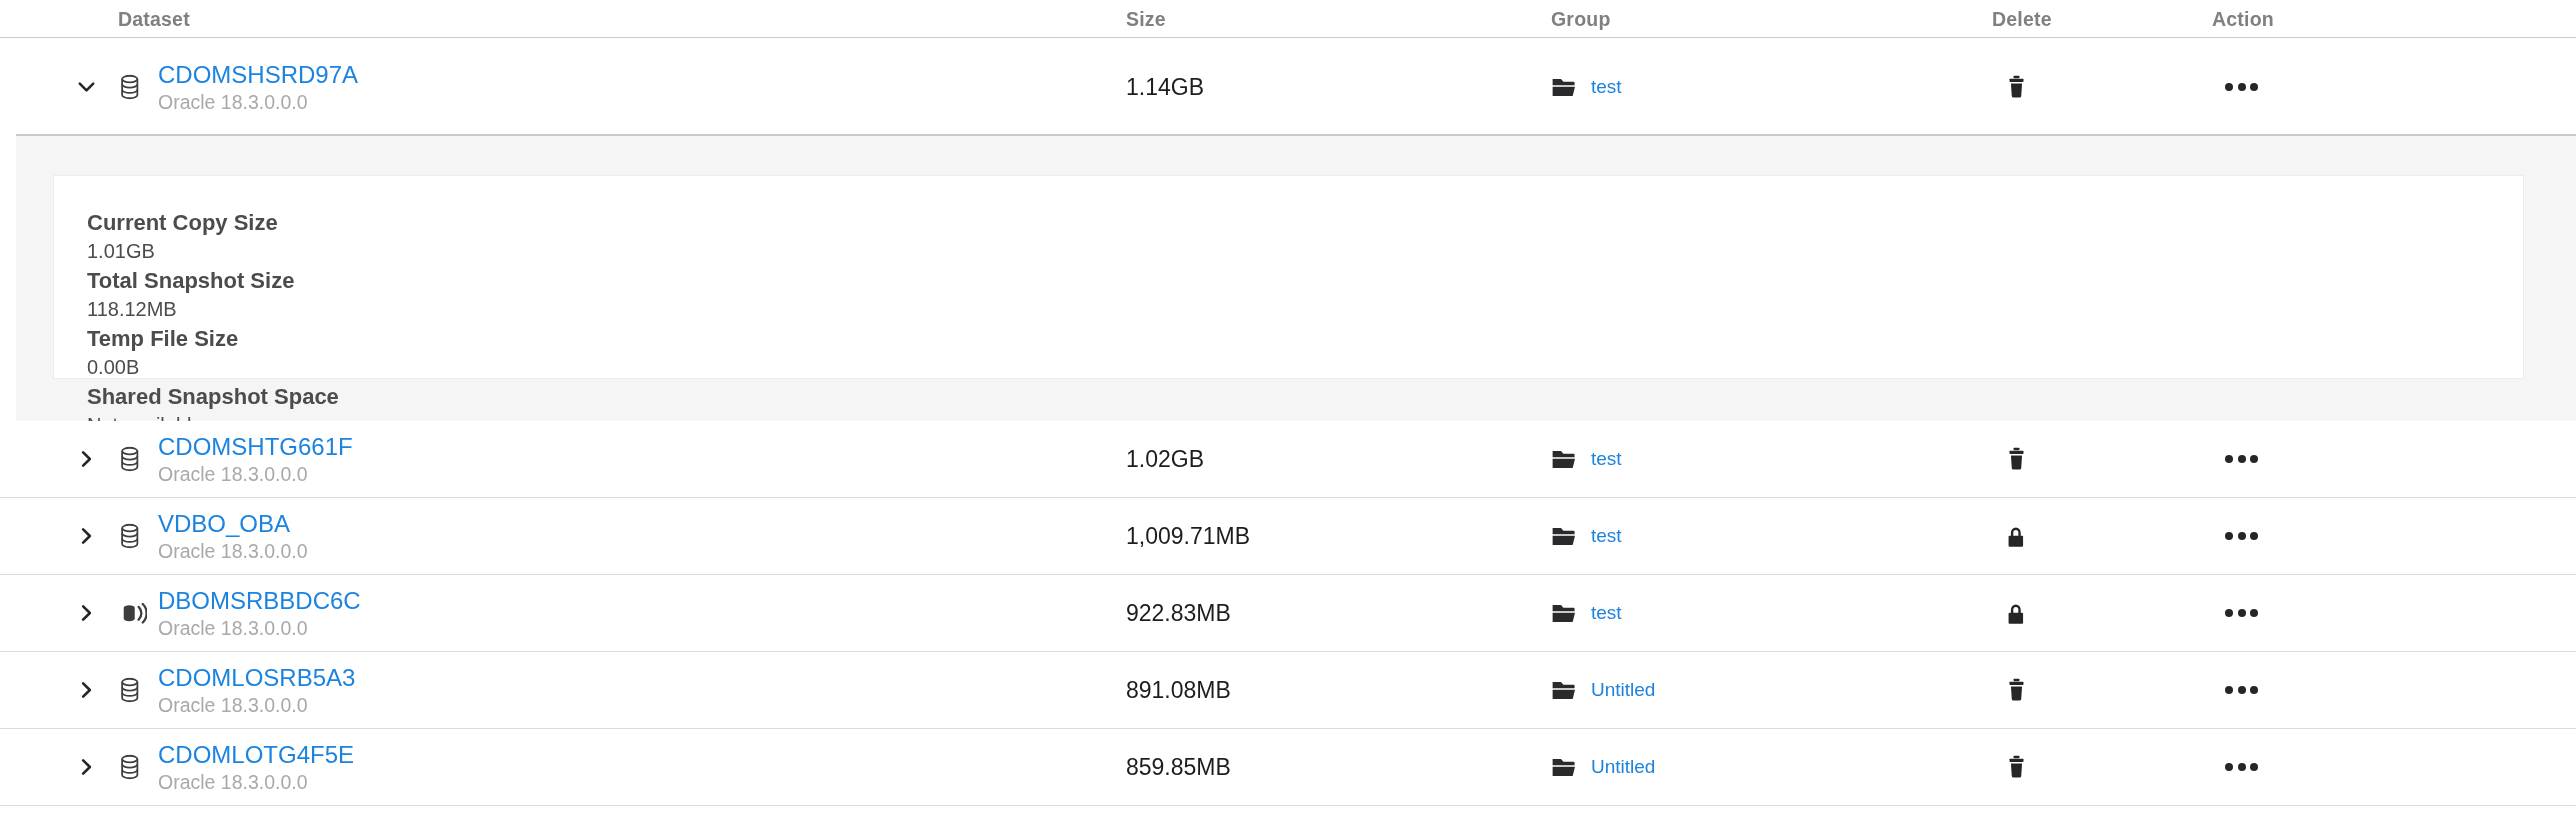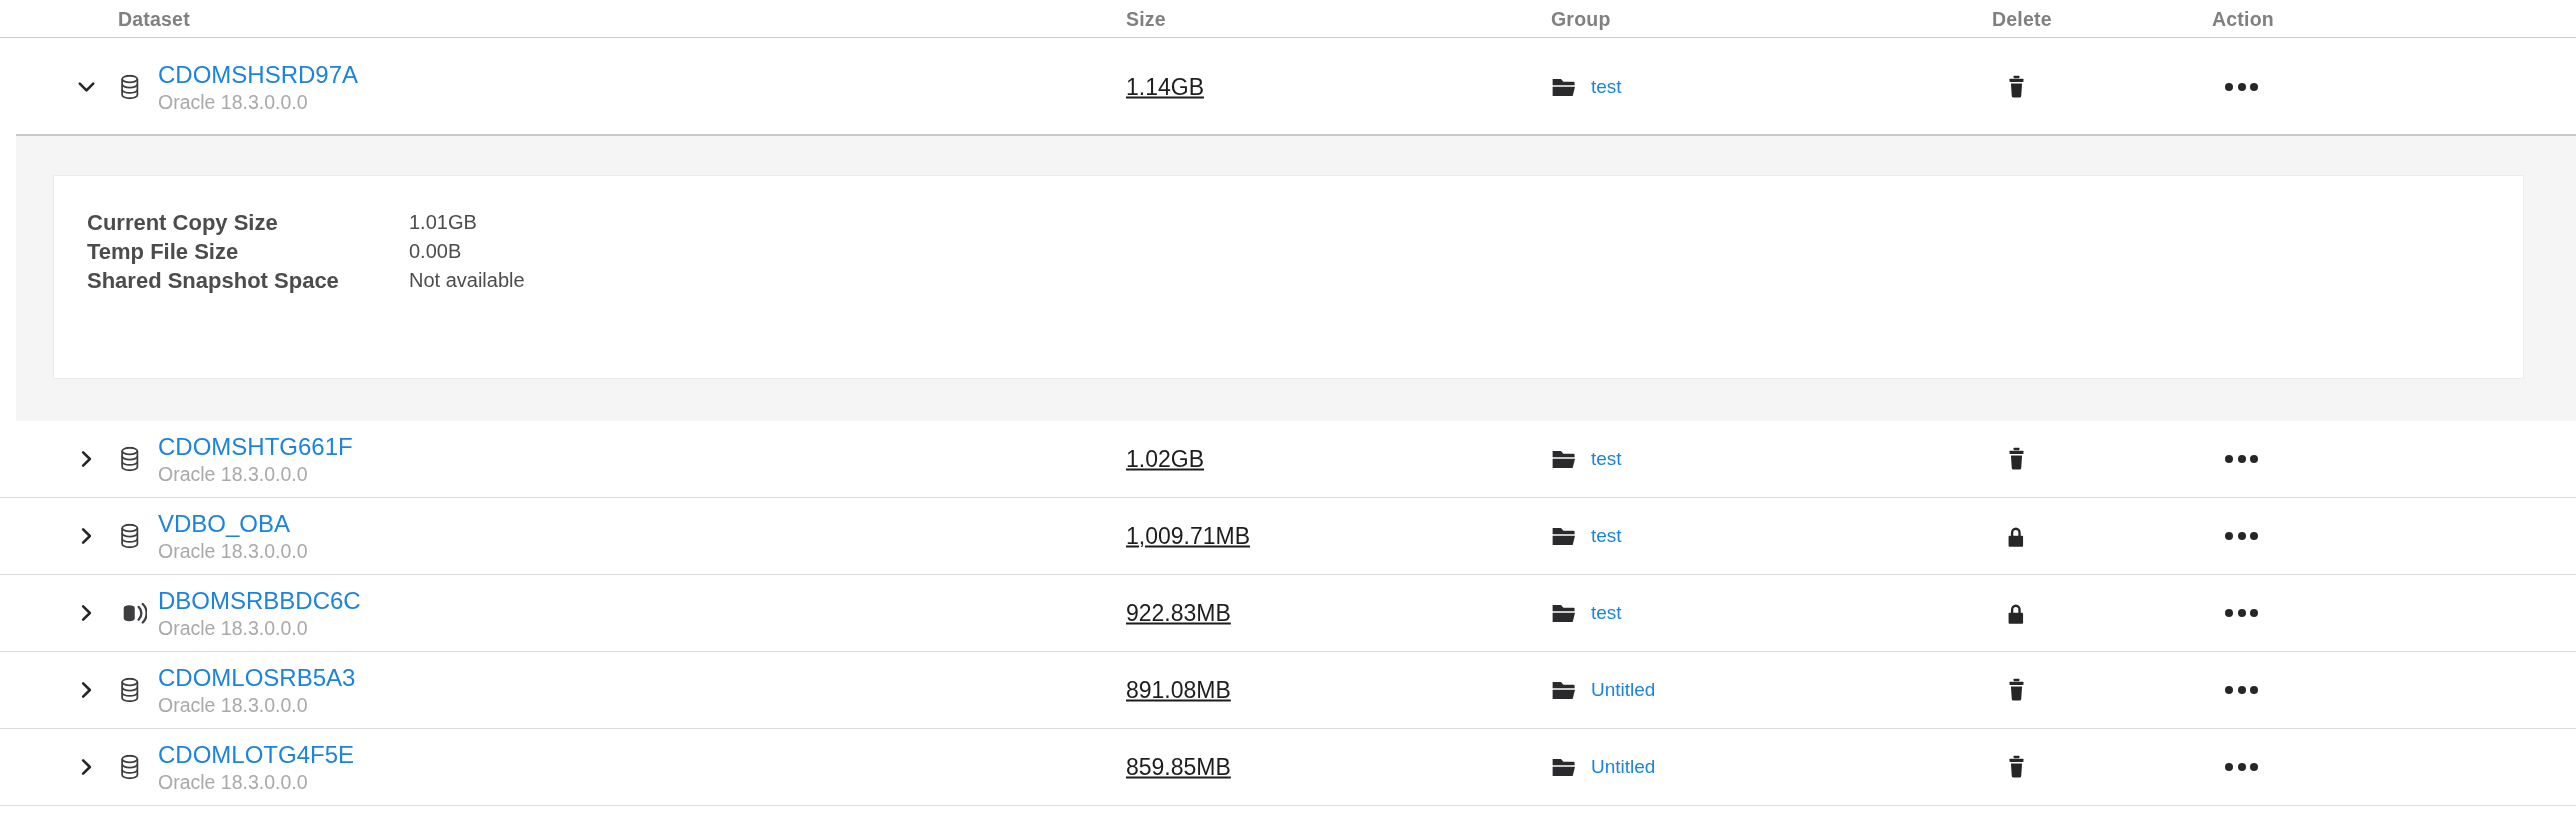--- a/index.html
+++ b/index.html
@@ -37,21 +37,21 @@
   .row.first { height: 98px; border-bottom: none; }
   .row.first::after {
     content: ""; position: absolute; left: 16px; right: 0; bottom: 0; height: 1.8px;
     background: var(--separator-strong);
   }
   .cell { position: absolute; top: 50%; transform: translateY(-50%); white-space: nowrap; }
 
   .cell-chev   { left: 75px; color: var(--icon); cursor: pointer; line-height: 0; }
   .cell-dsicon { left: 120px; color: #3e3e40; line-height: 0; }
   .cell-name   { left: 158px; }
-  .cell-size   { left: 1126px; font-size: 23px; color: var(--text-dark); text-decoration: underline; }
+  .cell-size   { left: 1126px; font-size: 23px; color: var(--text-dark); }
   .cell-group  { left: 1551px; display: flex; align-items: center; }
   .cell-delete { left: 1993px; width: 46px; text-align: center; color: var(--icon); line-height: 0; cursor: pointer; }
   .cell-action { left: 2216px; width: 51px; display: flex; justify-content: center; align-items: center; gap: 4.4px; cursor: pointer; }
 
   .ds-name { display: block; font-size: 24px; line-height: 27px; color: var(--link); text-decoration: none; cursor: pointer; }
   .ds-sub  { display: block; font-size: 19.5px; line-height: 23px; margin-top: 2.7px; color: var(--text-secondary); }
 
   .folder { color: #2a2a2c; line-height: 0; margin-right: 14px; }
   .group-link { font-size: 19px; color: var(--link); text-decoration: none; cursor: pointer; }
 
@@ -59,21 +59,21 @@
 
   
   .detail-band {
     height: 285px; margin-left: 16px; background: var(--band-bg);
   }
   .detail-card {
     position: relative; top: 39px; margin-left: 37px; width: 2471px; height: 204px;
     background: #ffffff; border: 0.9px solid #ececec;
     padding: 32px 0 0 33px;
   }
-  .detail-row { display: flex; line-height: 29px; }
+  .detail-row { display: flex; line-height: 29px; flex-direction: column; }
   .detail-label { width: 322px; font-size: 22px; font-weight: bold; color: var(--detail-text); }
   .detail-value { font-size: 20px; color: var(--detail-text); }
 
   svg { display: inline-block; vertical-align: middle; }
 </style>
 </head>
 <body>
 
 <svg width="0" height="0" style="position:absolute">
   <defs>
@@ -147,20 +147,24 @@
       </div>
   </div>
 
   <div class="detail-band">
     <div class="detail-card">
       <div class="detail-row">
         <span class="detail-label">Current Copy Size</span>
         <span class="detail-value">1.01GB</span>
       </div>
       <div class="detail-row">
+        <span class="detail-label">Total Snapshot Size</span>
+        <span class="detail-value">118.12MB</span>
+      </div>
+      <div class="detail-row">
         <span class="detail-label">Temp File Size</span>
         <span class="detail-value">0.00B</span>
       </div>
       <div class="detail-row">
         <span class="detail-label">Shared Snapshot Space</span>
         <span class="detail-value">Not available</span>
       </div>
     </div>
   </div>
 

